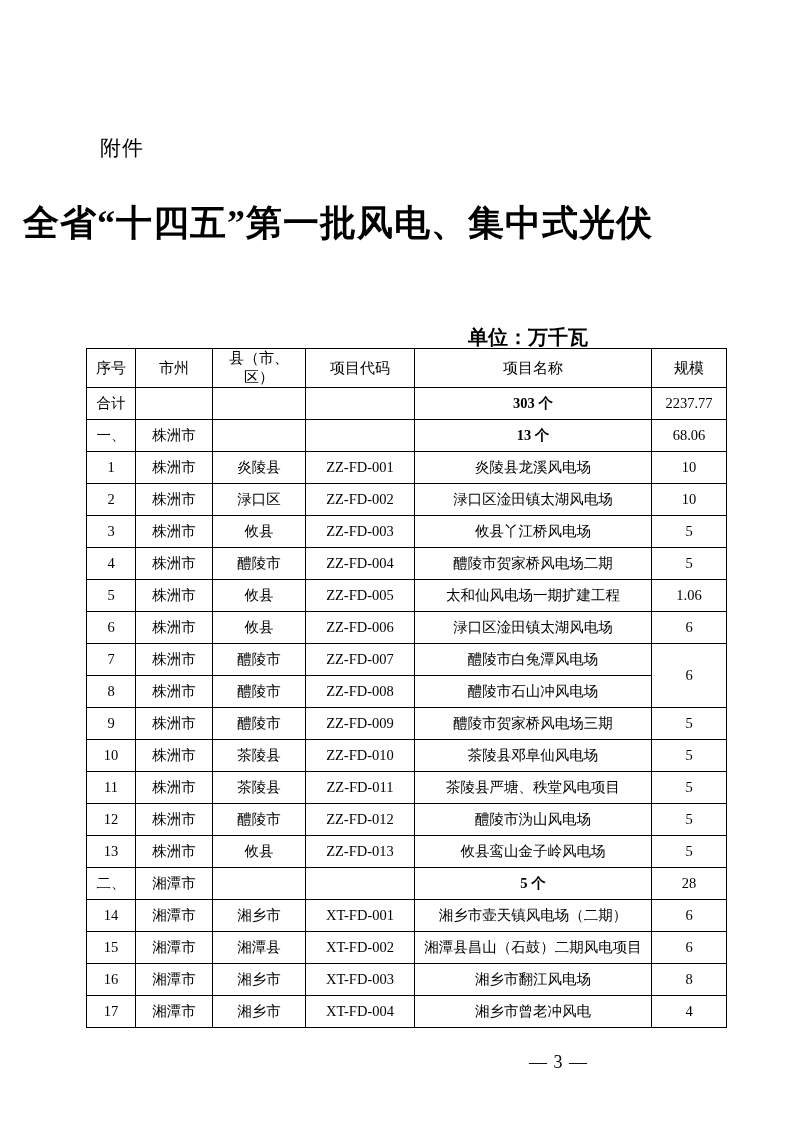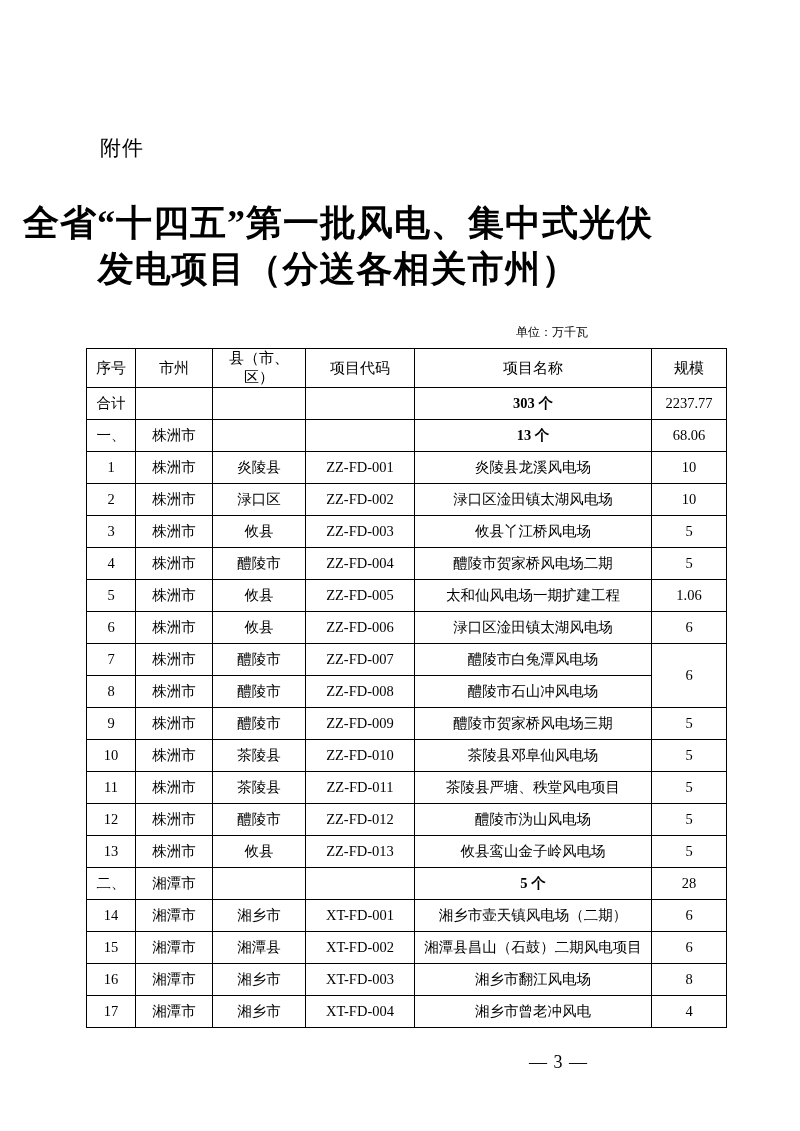--- a/index.html
+++ b/index.html
@@ -39,21 +39,22 @@
     line-height: 46px;
     letter-spacing: 1px;
   }
   .doc-title .line {
     display: block;
   }
   .unit-note {
     position: absolute;
     right: 88px;
     top: 324px;
-    font-size: 12px;
+    font-size: 20px;
+    font-weight: bold;
   }
   table.main {
     position: absolute;
     left: 86px;
     top: 348px;
     width: 628px;
     border-collapse: collapse;
     table-layout: fixed;
     padding-left: 48px;
   }
@@ -95,21 +96,20 @@
 </style>
 </head>
 <body>
 
 <div class="page">
 
   <div class="attachment-label">附件</div>
 
   <div class="doc-title">
     <span class="line">全省“十四五”第一批风电、集中式光伏</span>
-    <span class="line">发电项目（分送各相关市州）</span>
   </div>
 
   <div class="unit-note">单位：万千瓦</div>
 
   <table class="main">
     <thead>
       <tr>
         <th class="c-seq">序号</th>
         <th class="c-city">市州</th>
         <th class="c-county">县（市、区）</th>

